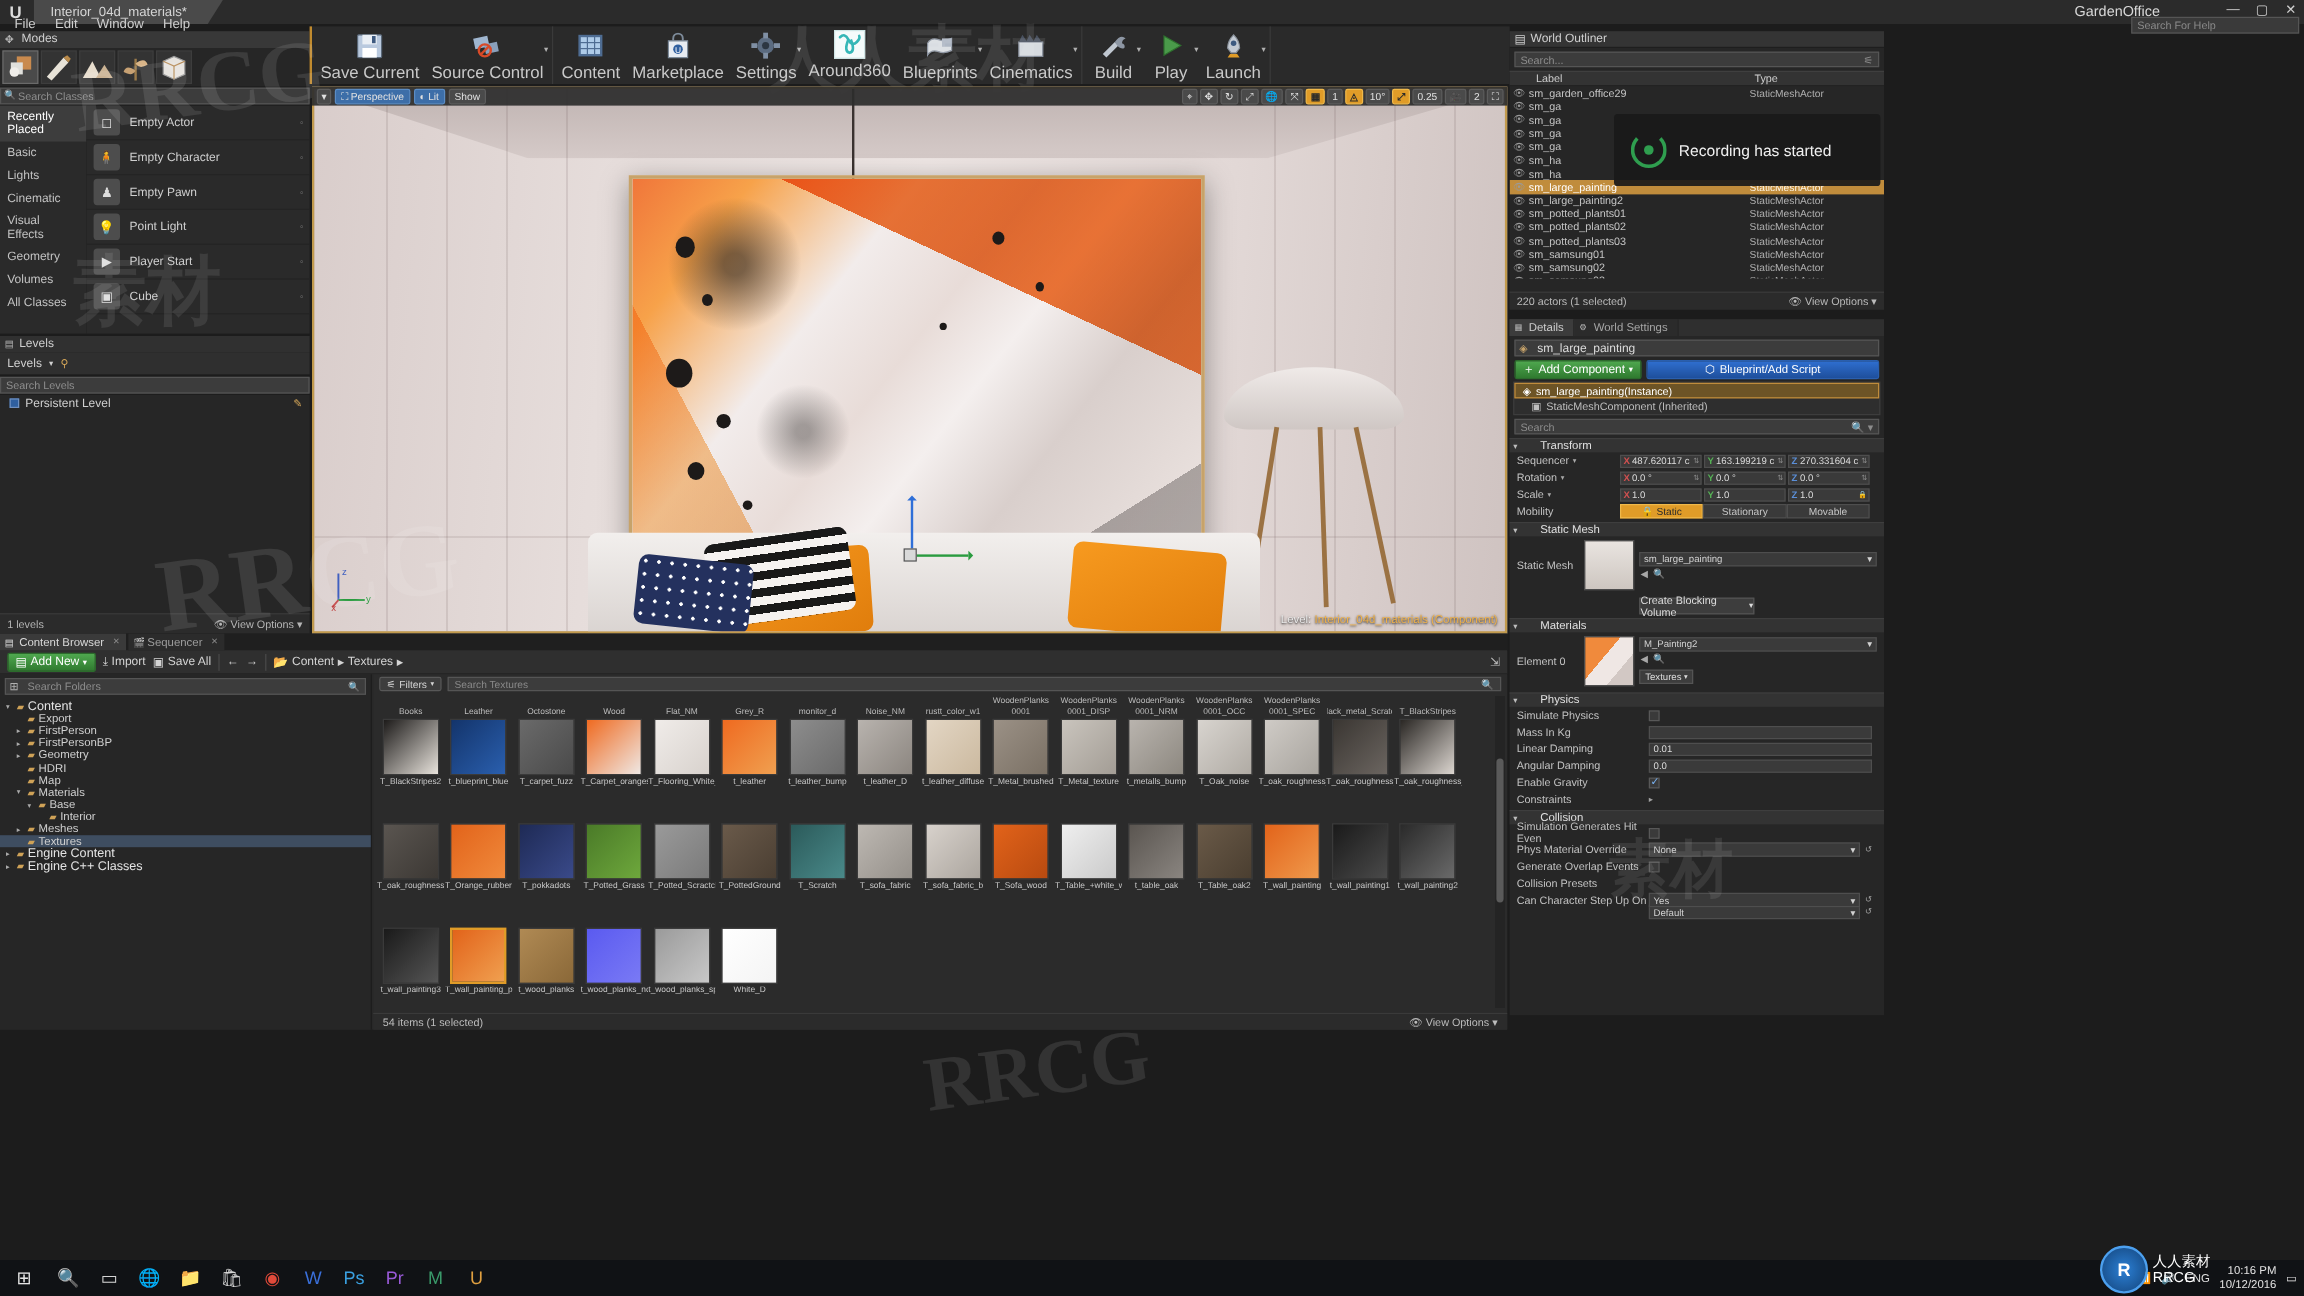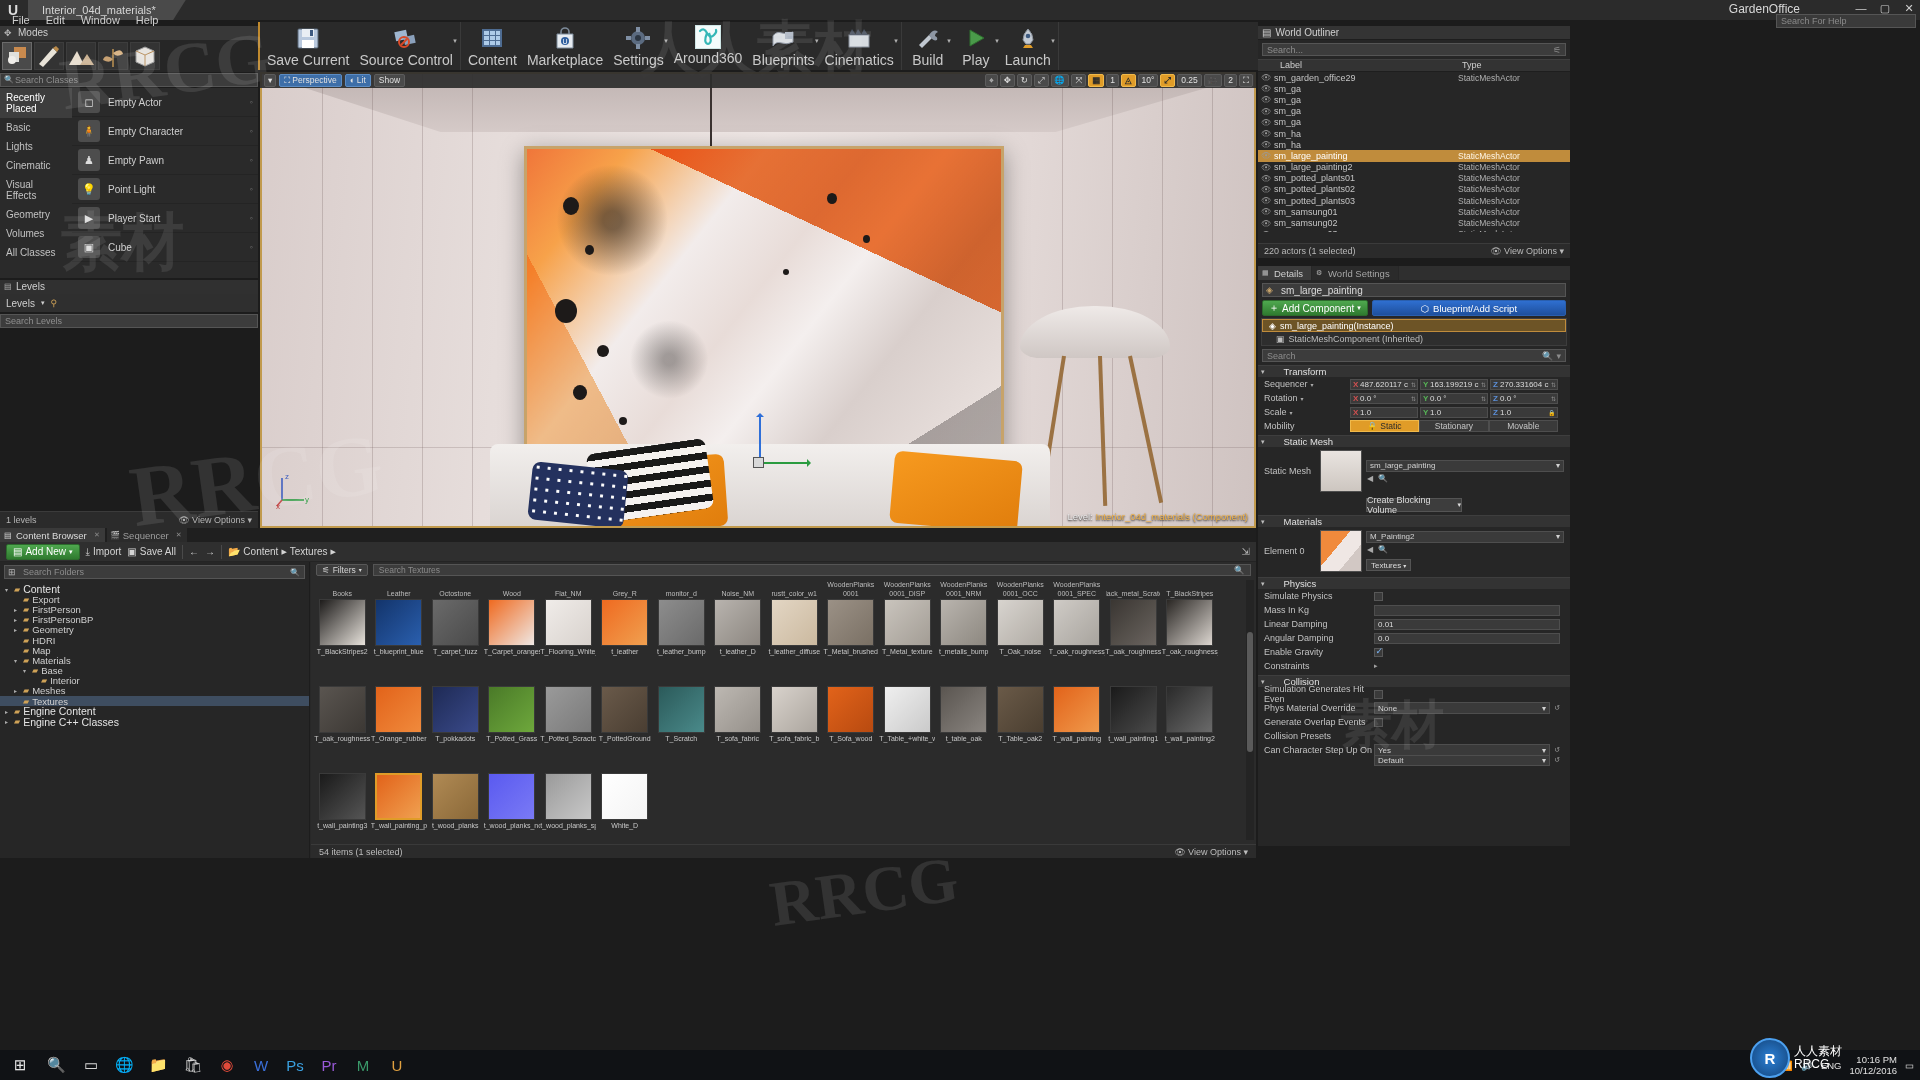--- a/index.html
+++ b/index.html
@@ -407,20 +407,27 @@
     <span class="lbl">Levels</span>
   </div>
   <div class="levels-toolbar">
     <span>Levels</span>
     <span style="font-size:7px">▾</span>
     <span style="font-size:9px;color:#cfa257">⚲</span>
   </div>
   <div class="levels-search">
     <span>Search Levels</span>
   </div>
+  <div class="levels-body">
+    <div class="level-row">
+      <span class="chk"></span>
+      <span>Persistent Level</span>
+      <span style="margin-left:auto;margin-right:6px;color:#cfa257;font-size:9px">✎</span>
+    </div>
+  </div>
   <div class="levels-foot">
     <span>1 levels</span>
     <span>👁 <span>View Options</span> ▾</span>
   </div>
 
   <div class="maintoolbar">
     <div class="tb-group">
       <div class="tb-item">
         <span class="gi">
           <svg width="24" height="23" viewBox="0 0 24 23">
@@ -747,20 +754,24 @@
           <span class="nm">sm_samsung03</span>
           <span class="ty">StaticMeshActor</span>
         </div>
       </div>
     <div class="out-foot">
       <span>220 actors (1 selected)</span>
       <span>👁 <span>View Options</span> ▾</span>
     </div>
   </div>
 
+  <div class="recording">
+    <div class="rec-spin"></div>
+    <div class="rec-txt">Recording has started</div>
+  </div>
 
   <div class="details">
     <div class="det-tabs">
       <div class="det-tab">
         <span class="ic">▦</span>
         <span>Details</span>
       </div>
       <div class="det-tab inactive">
         <span class="ic">⚙</span>
         <span>World Settings</span>

